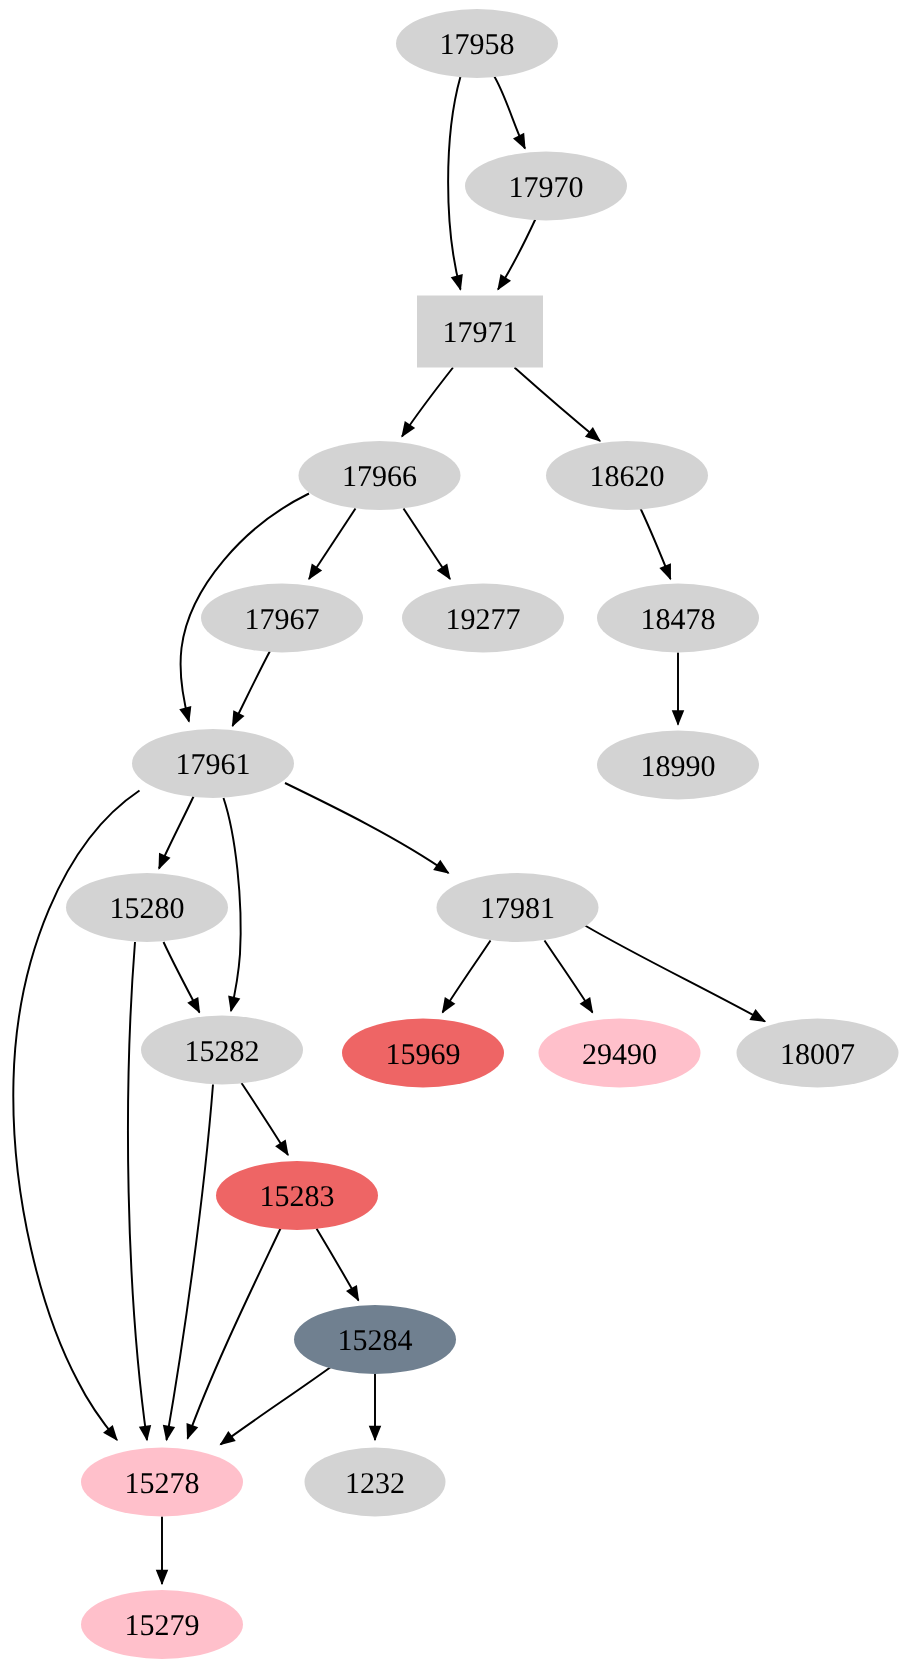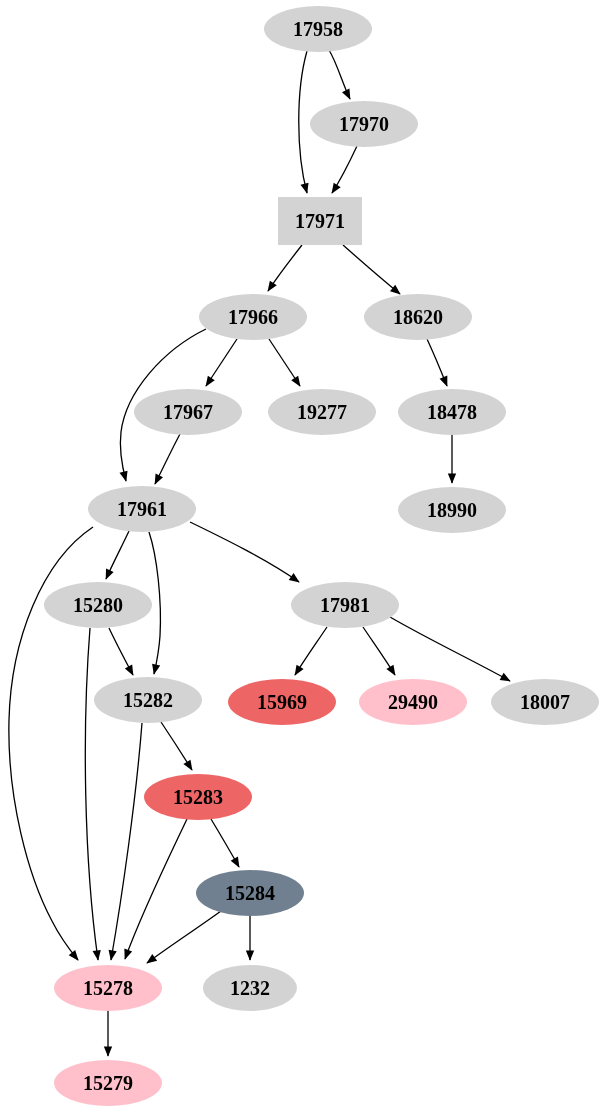--- a/index.html
+++ b/index.html
@@ -6,21 +6,20 @@
     margin: 0;
     padding: 0;
     background: #ffffff;
   }
   .canvas {
     position: relative;
     width: 603px;
     height: 1115px;
     background: #ffffff;
     overflow: hidden;
-    font-weight: bold;
   }
   .edge {
     fill: none;
     stroke: #000000;
     stroke-width: 1.3;
   }
   .node-shape {
     stroke: none;
   }
   .node-label {

